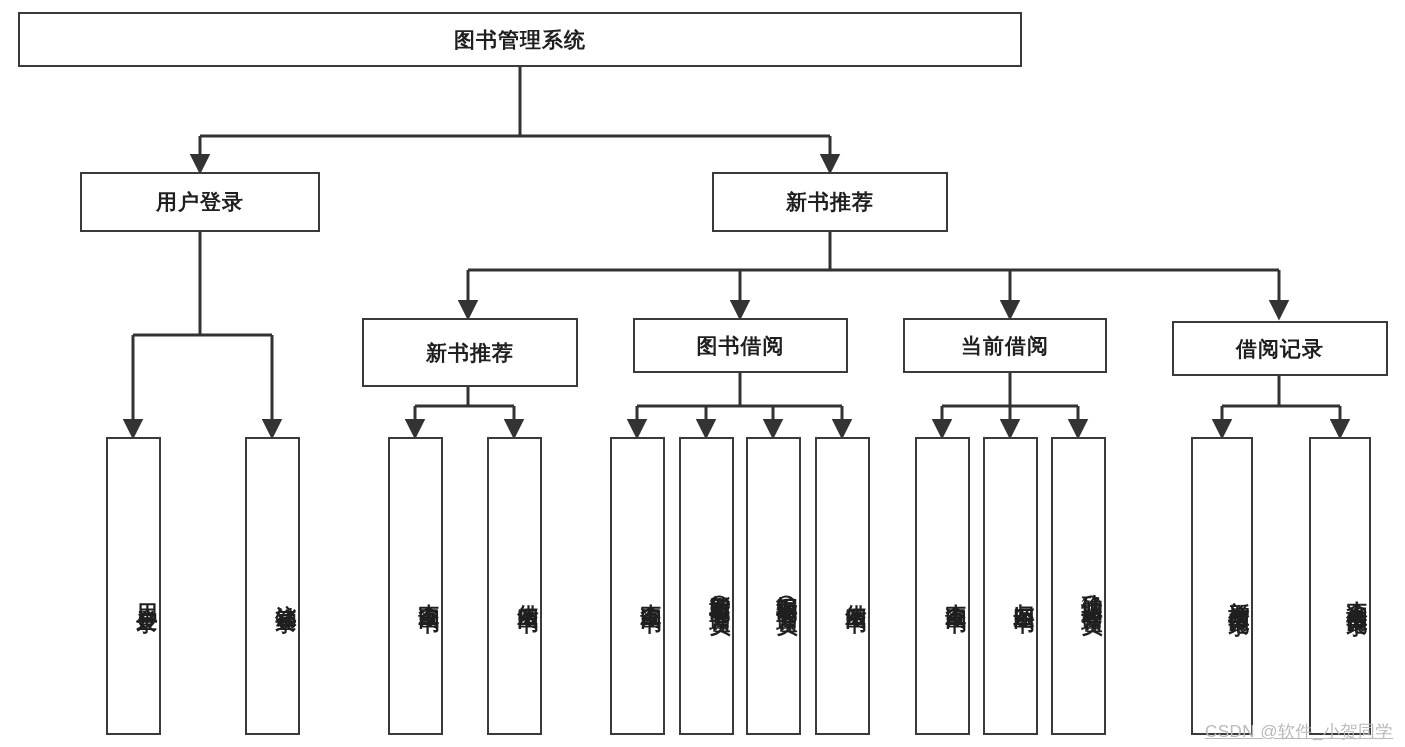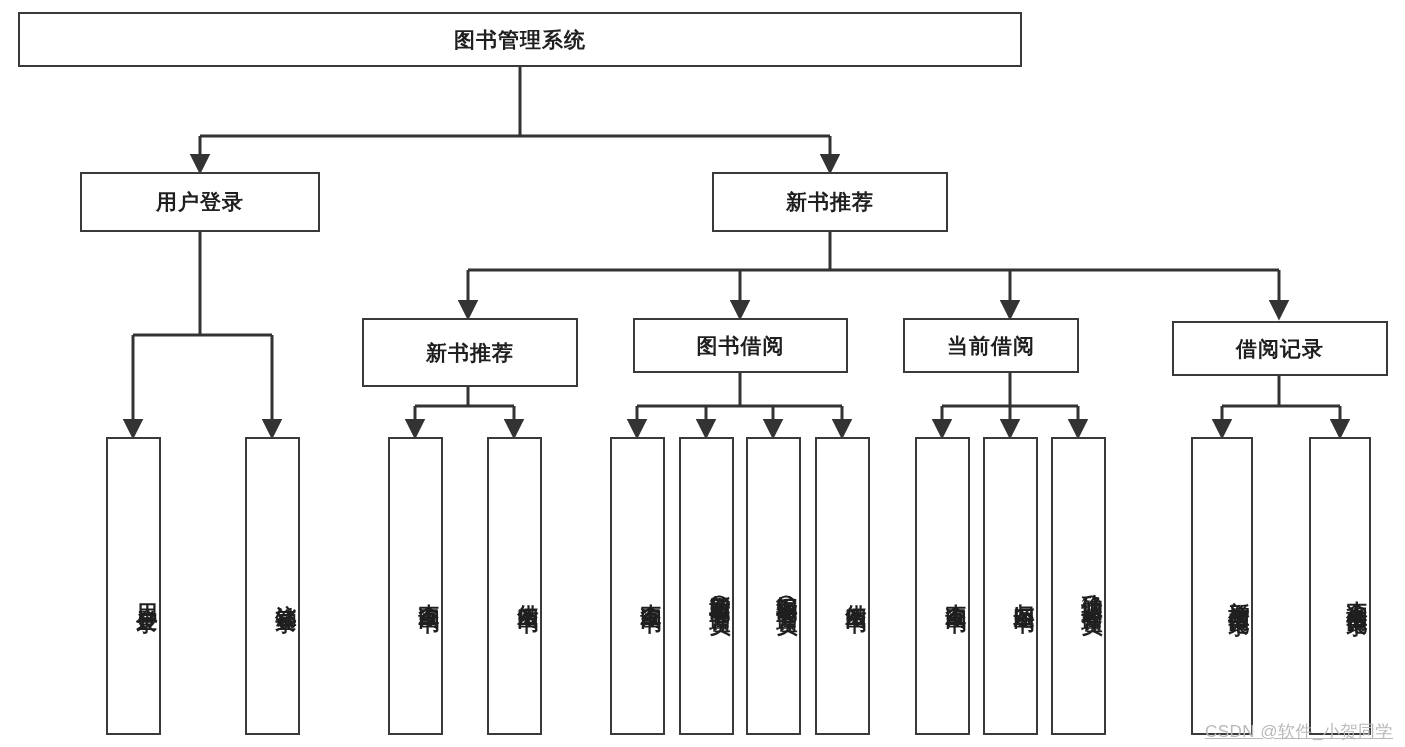--- a/index.html
+++ b/index.html
@@ -107,21 +107,21 @@
     </g>
   </svg>
 
   <div class="node h" style="left:18px;top:12px;width:1004px;height:55px;">图书管理系统</div>
 
   <div class="node h" style="left:80px;top:172px;width:240px;height:60px;">用户登录</div>
   <div class="node h" style="left:712px;top:172px;width:236px;height:60px;">新书推荐</div>
 
   <div class="node h" style="left:362px;top:318px;width:216px;height:69px;">新书推荐</div>
   <div class="node h" style="left:633px;top:318px;width:215px;height:55px;">图书借阅</div>
-  <div class="node h" style="left:903px;top:318px;width:176px;height:55px;">当前借阅</div>
+  <div class="node h" style="left:903px;top:318px;width:204px;height:55px;">当前借阅</div>
   <div class="node h" style="left:1172px;top:321px;width:216px;height:55px;">借阅记录</div>
 
   <div class="node v" style="left:106px;top:437px;width:55px;height:298px;">用户登录</div>
   <div class="node v" style="left:245px;top:437px;width:55px;height:298px;">注销登录</div>
 
   <div class="node v" style="left:388px;top:437px;width:55px;height:298px;">查询图书</div>
   <div class="node v" style="left:487px;top:437px;width:55px;height:298px;">借阅图书</div>
 
   <div class="node v" style="left:610px;top:437px;width:55px;height:298px;">查询图书</div>
   <div class="node v tall" style="left:679px;top:437px;width:55px;height:298px;">新增图书（管理员）</div>

